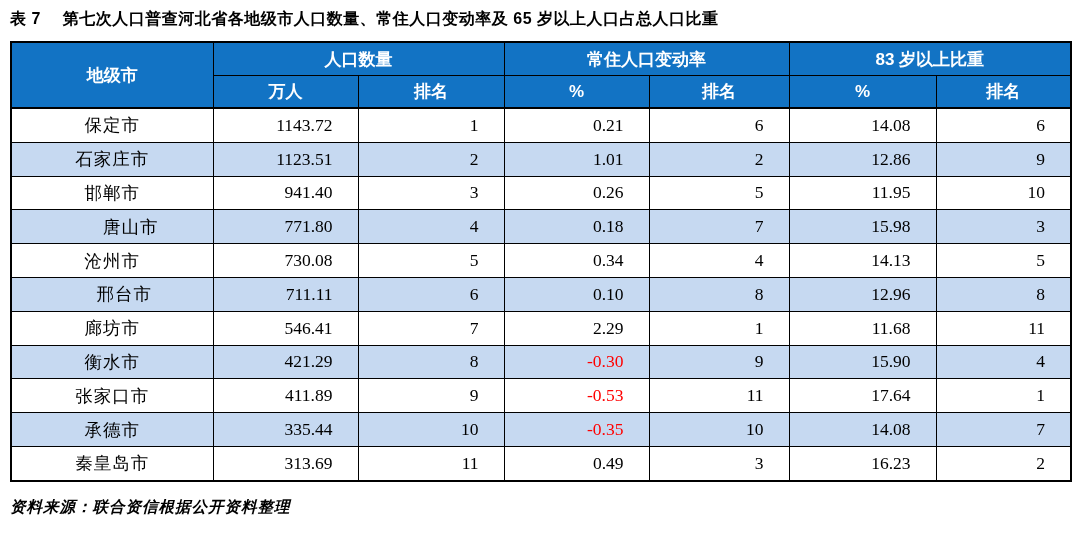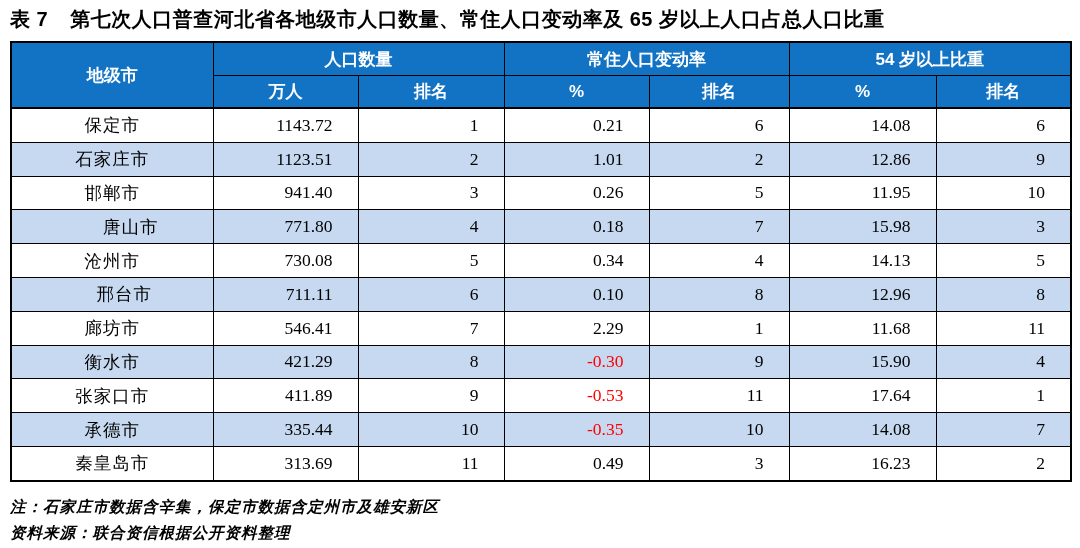--- a/index.html
+++ b/index.html
@@ -1,20 +1,20 @@
 <!DOCTYPE html>
 <html><head>
 <meta charset="utf-8">
 <style>
   html,body{margin:0;padding:0;background:#ffffff;}
   .page{position:relative;width:1080px;height:548px;background:#ffffff;overflow:hidden;
         font-family:"Liberation Serif","DejaVu Serif",serif;color:#000;}
   .title{position:absolute;left:10px;top:6px;width:1066px;
          font-family:"Liberation Sans","DejaVu Sans",sans-serif;
-         font-weight:bold;font-size:20px;line-height:26px;white-space:nowrap;
+         font-weight:bold;font-size:16px;line-height:26px;white-space:nowrap;
          letter-spacing:0.5px;}
   .title .gap{display:inline-block;width:22px;}
   table.census{position:absolute;left:10px;top:41px;width:1060px;
          border-collapse:collapse;table-layout:fixed;
          border:2.5px solid #000;}
   table.census th, table.census td{border:1.5px solid #000;padding:0;overflow:hidden;}
   thead th{background:#1273C4;color:#ffffff;font-weight:bold;font-size:17px;
          font-family:"Liberation Sans","DejaVu Sans",sans-serif;text-align:center;
          vertical-align:middle;}
   thead tr.group-row th{height:32px;}
@@ -46,21 +46,21 @@
       <col style="width:145px">
         <col style="width:140px">
         <col style="width:147px">
       <col style="width:135px">
     </colgroup>
     <thead>
       <tr class="group-row">
         <th rowspan="2" style="background: rgb(18, 115, 196);">地级市</th>
         <th colspan="2" style="background: rgb(18, 115, 196);">人口数量</th>
         <th colspan="2" style="background: rgb(18, 115, 196);">常住人口变动率</th>
-        <th colspan="2" style="background: rgb(18, 115, 196);">54 岁以上比重</th>
+        <th colspan="2" style="background: rgb(18, 115, 196);">83 岁以上比重</th>
       </tr>
       <tr class="sub-row">
         <th style="background: rgb(18, 115, 196);">万人</th>
         <th style="background: rgb(18, 115, 196);">排名</th>
         <th style="background: rgb(18, 115, 196);">%</th>
         <th style="background: rgb(18, 115, 196);">排名</th>
         <th style="background: rgb(18, 115, 196);">%</th>
         <th style="background: rgb(18, 115, 196);">排名</th>
       </tr>
     </thead>
@@ -161,17 +161,16 @@
           <td class="num"><span>11</span></td>
           <td class="num"><span>0.49</span></td>
           <td class="num"><span>3</span></td>
           <td class="num"><span>16.23</span></td>
           <td class="num"><span>2</span></td>
         </tr>
       </tbody>
   </table>
 
   <div class="notes">
-    <div>注：石家庄市数据含辛集，保定市数据含定州市及雄安新区</div>
     <div>资料来源：联合资信根据公开资料整理</div>
   </div>
 
 </div>
 
 </body></html>

